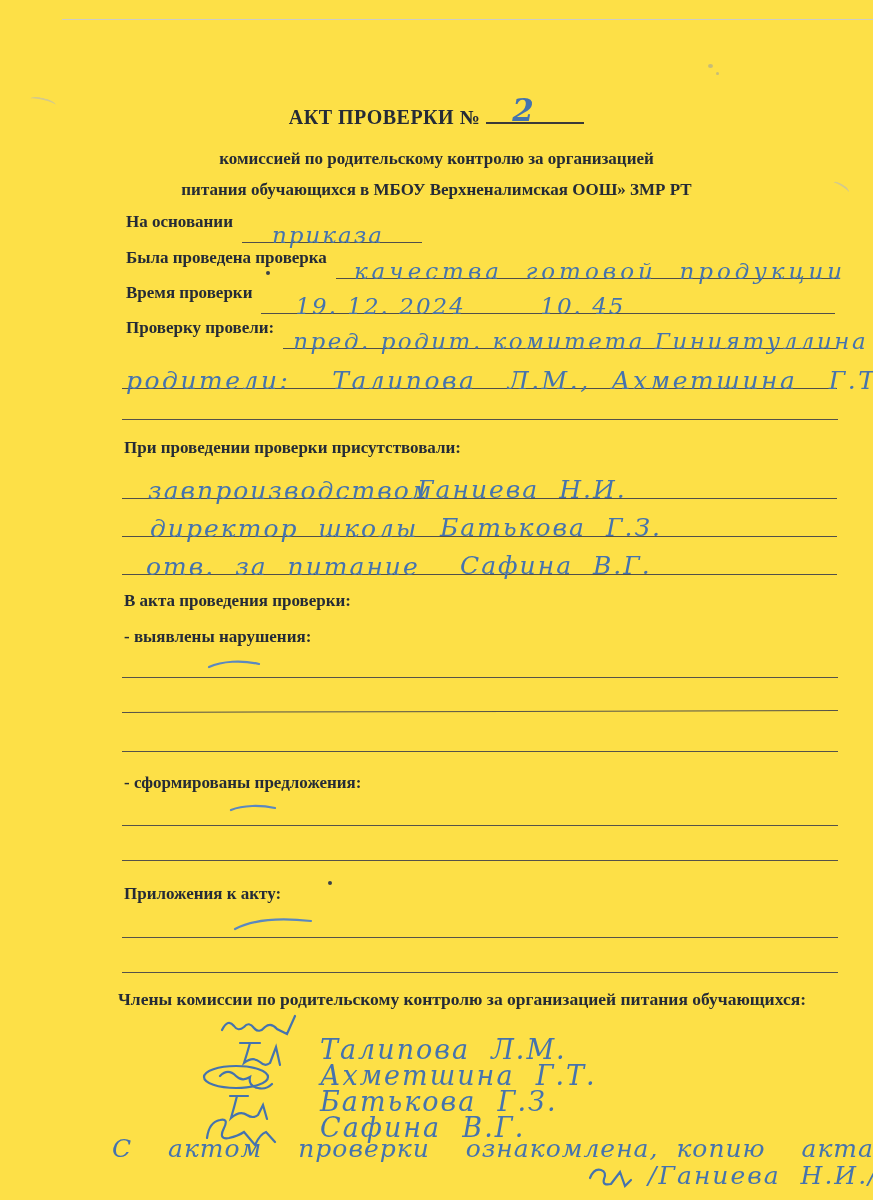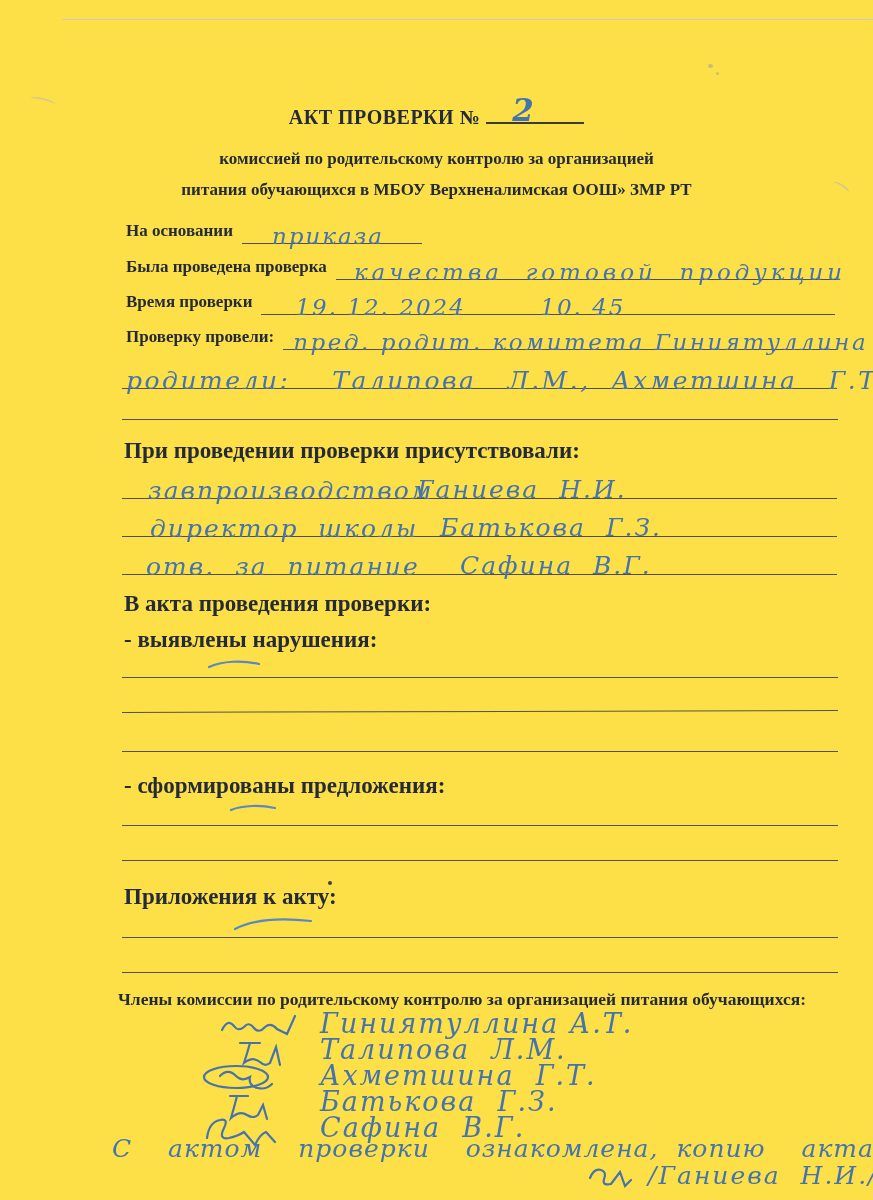--- a/index.html
+++ b/index.html
@@ -63,36 +63,35 @@
   .subtitle {
     position: absolute;
     top: 143px; left: 0; width: 100%;
     text-align: center;
     font-size: 17px;
     font-weight: bold;
     line-height: 1.85;
   }
   .heading {
     position: absolute;
-    font-size: 23px;
+    font-size: 17px;
     font-weight: bold;
     white-space: nowrap;
   }
   
   .hw {
     font-family: "DejaVu Serif", serif;
     font-style: italic;
     color: #4573ae;
     white-space: pre;
   }
   
   .frow {
     position: absolute;
     display: flex;
-    align-items: flex-end;
     height: 32px;
   }
   .frow .lbl {
     font-size: 17px;
     font-weight: bold;
     white-space: nowrap;
     padding-bottom: 3px;
   }
   .frow .fill {
     flex: 1;
@@ -271,21 +270,20 @@
   </svg>
   <div class="rule" style="top:937px;"></div>
   <div class="rule" style="top:972px;"></div>
 
   <div class="heading" style="top:989px; left:118px; font-size:17.5px;">Члены комиссии по родительскому контролю за организацией питания обучающихся:</div>
 
   <div class="mrow" style="top:1012px;">
     <svg class="sig" style="left:218px;" width="92" height="30" viewBox="0 0 92 30">
       <path d="M4 20 q6 -12 12 -4 q4 6 10 1 q5 -6 10 1 q5 6 11 -1 q6 -5 12 2 l10 5 l8 -18" stroke="#4573ae" stroke-width="2.2" fill="none" stroke-linecap="round"></path>
     </svg>
-    <span class="hw mname">Гиниятуллина А.Т.</span>
   </div>
   <div class="mrow" style="top:1038px;">
     <svg class="sig" style="left:232px;" width="70" height="32" viewBox="0 0 70 32">
       <path d="M8 7 h20 M18 7 q-3 11 -6 20 q9 -7 16 -1 q5 5 10 1 l6 -16 l4 18" stroke="#4573ae" stroke-width="2.2" fill="none" stroke-linecap="round"></path>
     </svg>
     <span class="hw mname">Талипова  Л.М.</span>
   </div>
   <div class="mrow" style="top:1064px;">
     <svg class="sig" style="left:198px;" width="100" height="36" viewBox="0 0 100 36">
       <ellipse cx="38" cy="15" rx="32" ry="11" stroke="#4573ae" stroke-width="2.2" fill="none"></ellipse>

